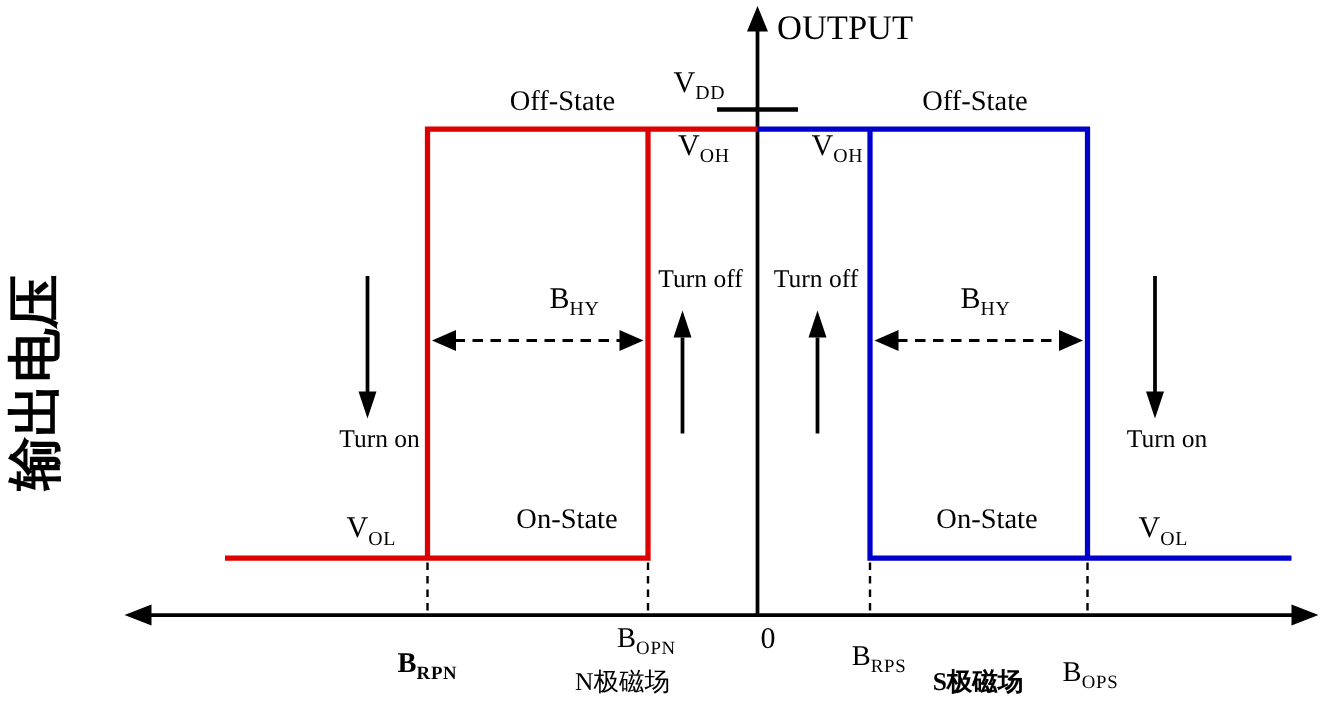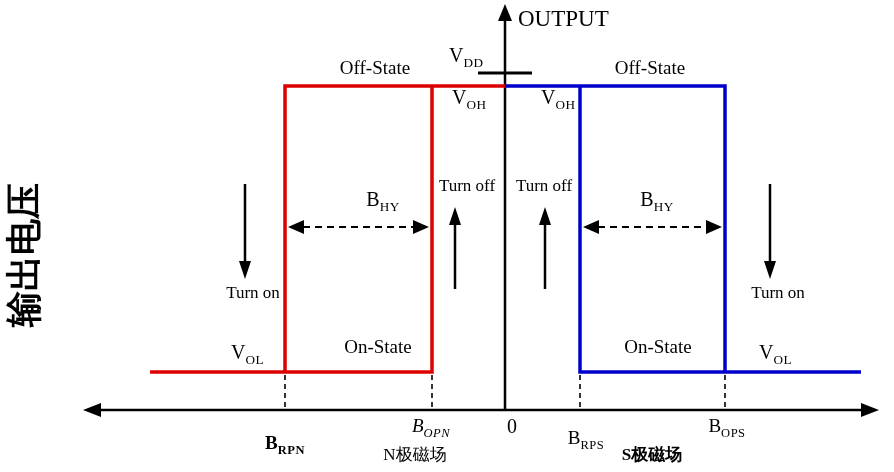--- a/index.html
+++ b/index.html
@@ -33,24 +33,24 @@
   .bhyR { left:657px; top:188px; font-size:20px; }
   .toffL { left:467px; top:176px; font-size:17px; }
   .toffR { left:544px; top:176px; font-size:17px; }
   .tonL  { left:253px; top:283px; font-size:17px; }
   .tonR  { left:778px; top:283px; font-size:17px; }
   .onL  { left:378px; top:336px; }
   .onR  { left:658px; top:336px; }
   .volL { left:231px; top:341px; font-size:20px; }
   .volR { left:759px; top:341px; font-size:20px; }
   .brpn { left:285px; top:432px;font-weight:bold; }
-  .bopn { left:431px; top:415px;font-style:italic; }
+  .bopn { left:431px; top:415px; }
   .zero { left:512px; top:415px; font-size:20px; }
   .brps { left:586px; top:415px;margin-top:12px; }
-  .bops { left:727px; top:415px; }
+  .bops { left:727px; top:438px; }
   .nfield { left:415px; top:443px; font-size:17px; font-weight:normal; }
   .sfield { left:652px; top:443px; font-size:17px; font-weight:bold; }
 </style>
 </head>
 <body>
 
 <div class="stage">
 
   <svg class="plot" viewBox="0 0 894 472">
 

